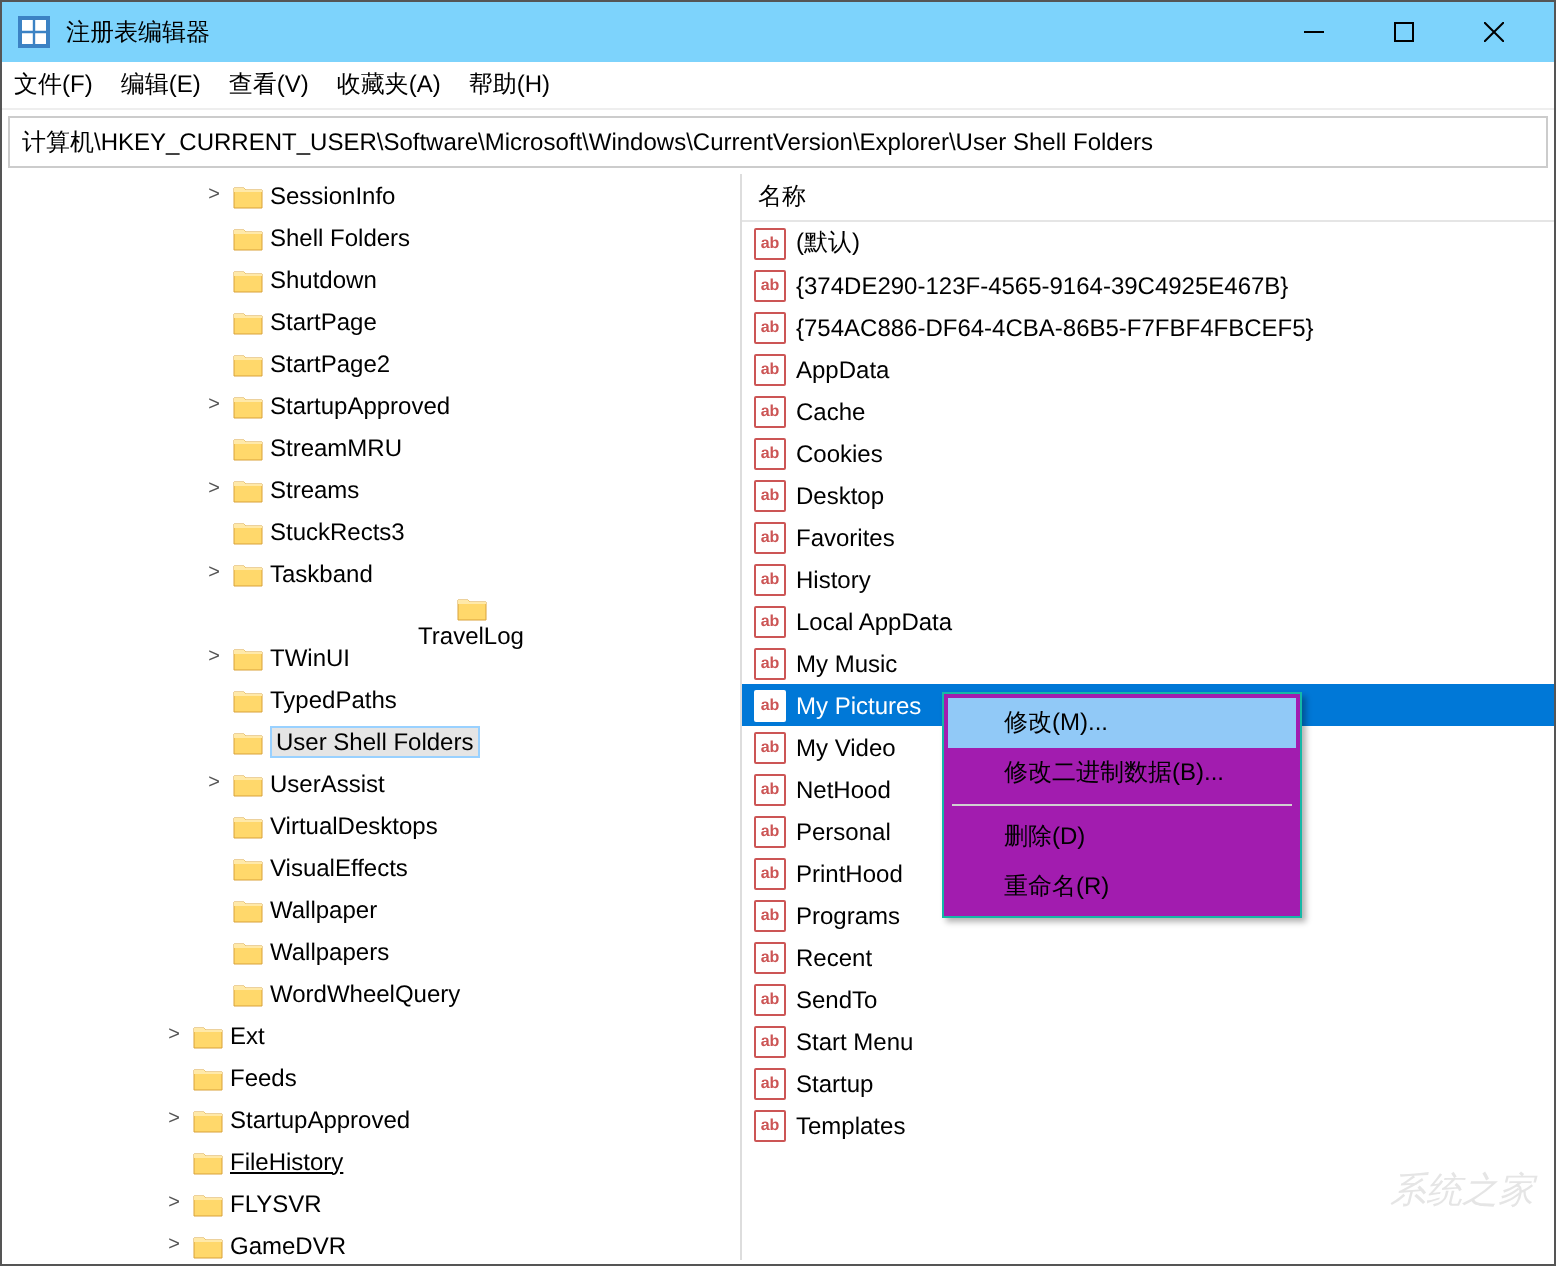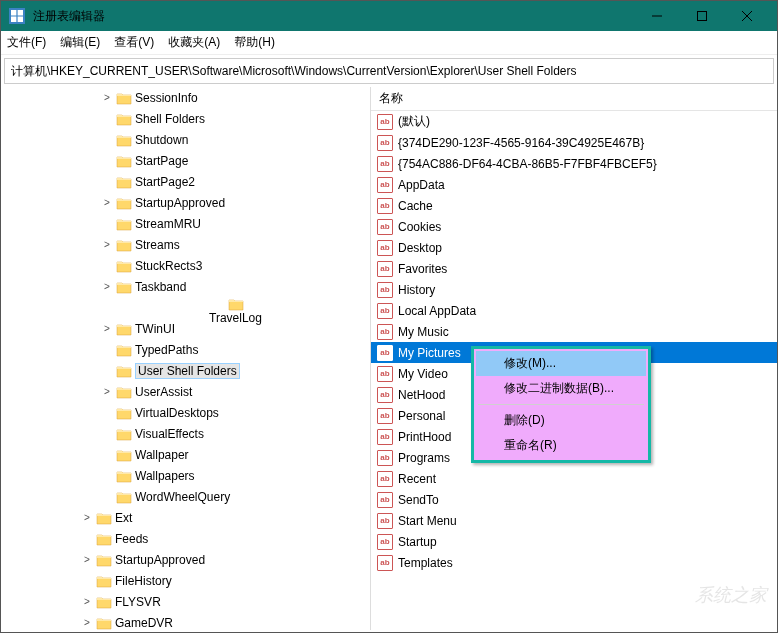--- a/index.html
+++ b/index.html
@@ -1,17 +1,17 @@
 <!DOCTYPE html>
 <html><head>
 <meta charset="utf-8">
 <style>
 * { margin: 0; padding: 0; box-sizing: border-box; font-family: "Microsoft YaHei", "Segoe UI", sans-serif; font-size: 12px; }
 body { background: #fff; width: 778px; height: 633px; border: 1px solid #555; overflow: hidden; position: relative; }
-.titlebar { height: 30px; display: flex; align-items: center; padding: 0 8px; background: #0f766e; }
+.titlebar { height: 30px; display: flex; align-items: center; padding: 0 8px; background: #7dd3fc; }
 .titlebar .app-icon { width: 16px; height: 16px; margin-right: 8px; background: #3b82c4; display: inline-block; position: relative; }
 .titlebar .app-icon::before { content: ""; position: absolute; inset: 2px; background: #fff; clip-path: polygon(0 0, 45% 0, 45% 45%, 0 45%, 0 55%, 45% 55%, 45% 100%, 55% 100%, 55% 55%, 100% 55%, 100% 45%, 55% 45%, 55% 0, 100% 0, 100% 100%, 0 100%); }
 .titlebar .title { flex: 1; }
 .winbtns { display: flex; }
 .winbtn { width: 45px; height: 28px; display: flex; align-items: center; justify-content: center; cursor: pointer; }
 .menubar { height: 24px; display: flex; align-items: center; padding: 0 6px; gap: 14px; border-bottom: 1px solid #eee; }
 .menubar span { cursor: pointer; }
 .addrbar { height: 26px; border: 1px solid #ccc; margin: 3px; display: flex; align-items: center; padding: 0 6px; }
 .content { display: flex; height: calc(100% - 88px); }
 .tree { width: 370px; overflow-y: auto; overflow-x: hidden; border-right: 1px solid #ddd; position: relative; }
@@ -24,21 +24,21 @@
 .tree-item .folder-icon { width: 16px; height: 14px; margin: 0 3px; }
 .tree-item.sel .label { background: #e5e5e5; border: 1px solid #99d1ff; padding: 0 2px; }
 .folder-icon svg { display: block; }
 .list { flex: 1; position: relative; overflow: hidden; }
 .list-header { height: 24px; border-bottom: 1px solid #e5e5e5; display: flex; align-items: center; padding: 0 8px; }
 .list-body { overflow-y: auto; height: calc(100% - 24px); }
 .list-item { display: flex; align-items: center; height: 21px; padding: 0 6px; cursor: pointer; }
 .list-item.sel { background: #0078d7; color: #fff; }
 .list-item .val-icon { width: 16px; height: 16px; margin-right: 5px; display: flex; align-items: center; justify-content: center; border: 1px solid #c55; background: #fff; color: #c55; font-size: 8px; font-weight: bold; border-radius: 1px; }
 .list-item.sel .val-icon { border-color: #fff; color: #c55; background: #fff; }
-.ctxmenu { position: absolute; background: #f0abfc; border: 3px solid #14b8a6; box-shadow: 2px 2px 3px rgba(0,0,0,.3); z-index: 100; padding: 2px; }
+.ctxmenu { position: absolute; background: #a21caf; border: 1px solid #14b8a6; box-shadow: 2px 2px 3px rgba(0,0,0,.3); z-index: 100; padding: 2px; }
 .ctxmenu .mi { padding: 4px 40px 4px 28px; cursor: pointer; white-space: nowrap; }
 .ctxmenu .mi.hov { background: #91c9f7; }
 .ctxmenu .sep { height: 1px; background: #d0d0d0; margin: 3px 2px; }
 .watermark { position: absolute; right: 10px; bottom: 25px; opacity: .25; font-size: 18px; color: #999; pointer-events: none; font-style: italic; }
 </style>
 </head>
 <body>
 
 <div class="titlebar">
   <span class="app-icon"></span>
@@ -301,21 +301,21 @@
         <div class="tree-item" style="padding-left: 80px;">
           <span class="exp">&gt;</span>
           <span class="folder-icon">
             <svg width="16" height="14" viewBox="0 0 16 14">
               <path d="M1 3 L1 13 L15 13 L15 4 L7 4 L6 3 Z" fill="#ffd86b" stroke="#d9a23a" stroke-width="0.5"></path>
               <path d="M1 3 L6 3 L7 4 L15 4 L15 5 L1 5 Z" fill="#ffe9a8"></path>
             </svg>
           </span>
           <span class="label">StartupApproved</span>
         </div>
-        <div class="tree-item" style="padding-left: 80px;">
+        <div class="tree-item" style="padding-left: 80px; text-decoration: underline;">
           <span class="exp"></span>
           <span class="folder-icon">
             <svg width="16" height="14" viewBox="0 0 16 14">
               <path d="M1 3 L1 13 L15 13 L15 4 L7 4 L6 3 Z" fill="#ffd86b" stroke="#d9a23a" stroke-width="0.5"></path>
               <path d="M1 3 L6 3 L7 4 L15 4 L15 5 L1 5 Z" fill="#ffe9a8"></path>
             </svg>
           </span>
           <span class="label">FileHistory</span>
         </div>
         <div class="tree-item" style="padding-left: 80px;">

